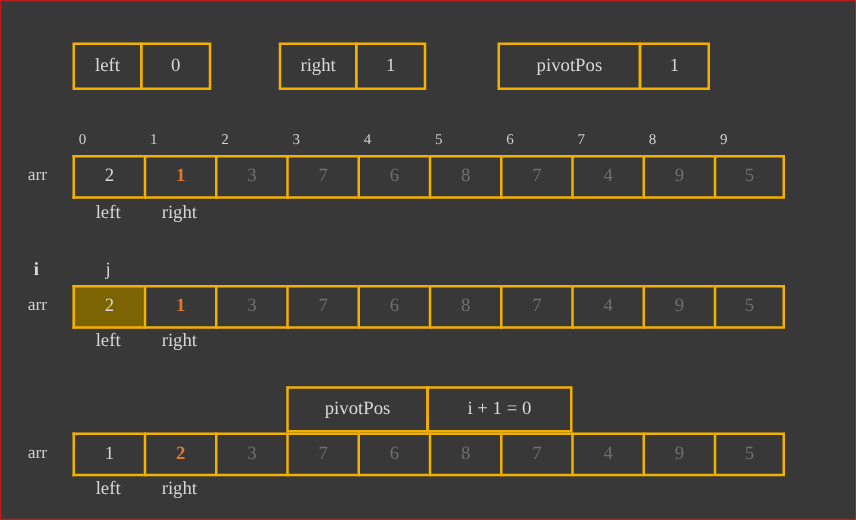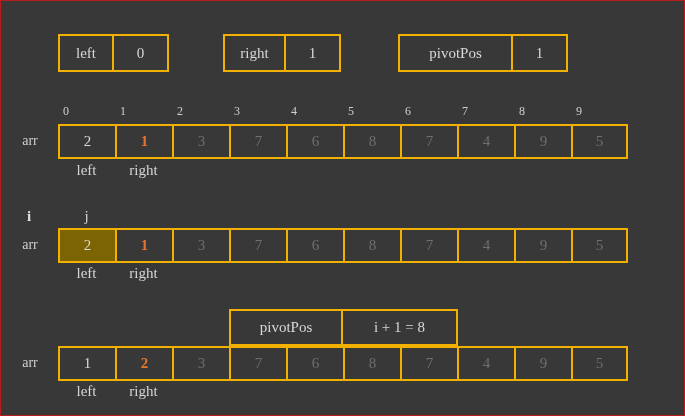--- a/index.html
+++ b/index.html
@@ -141,21 +141,21 @@
       </div>
       <div class="cell">
         <span class="v-dim">5</span>
       </div>
     </div>
     <div class="below" style="left: 57px; top: 264px;">left</div>
     <div class="below" style="left: 114px; top: 264px;">right</div>
     <div class="rowlabel" style="left: 14px; top: 354px;">arr</div>
     <div class="pivotbox" style="left: 228px; top: 308px;">
       <div class="pcell" style="width: 114px;">pivotPos</div>
-      <div class="pcell" style="width: 117px;">i + 1 = 8</div>
+      <div class="pcell" style="width: 117px;">i + 1 = 0</div>
     </div>
     <div class="cells" style="left: 57px; top: 345px;">
       <div class="cell">
         <span class="v-bright">1</span>
       </div>
       <div class="cell">
         <span class="v-orange">2</span>
       </div>
       <div class="cell">
         <span class="v-dim">3</span>

